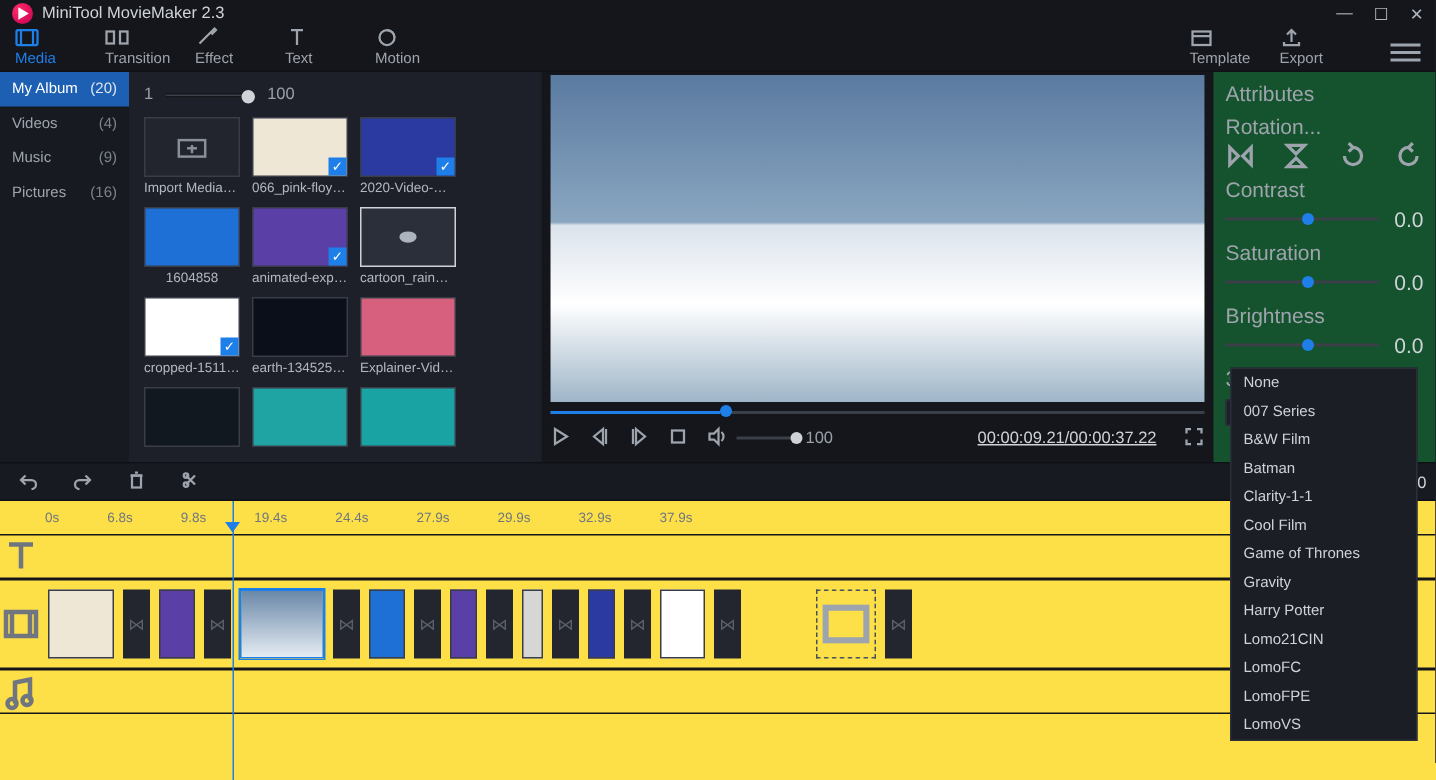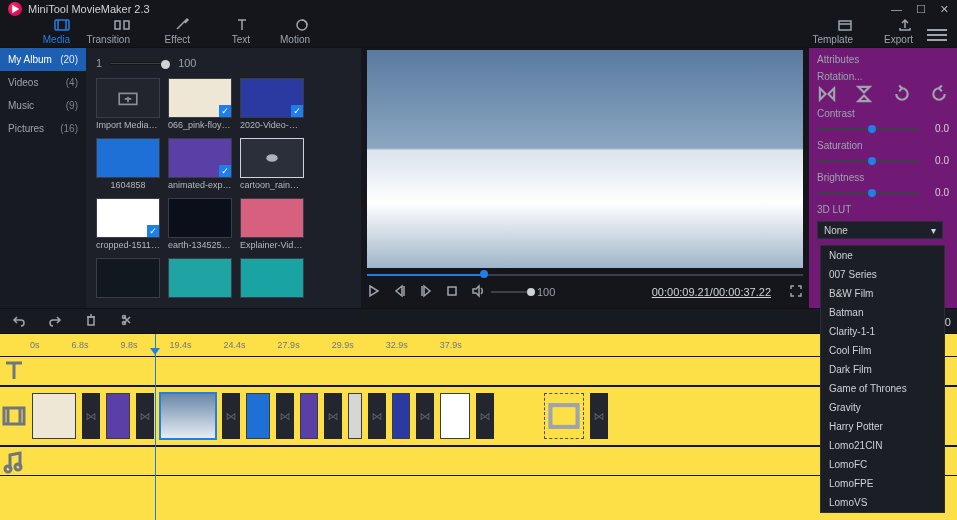--- a/index.html
+++ b/index.html
@@ -2,21 +2,21 @@
 <html><head>
 <meta charset="utf-8">
 <style>
 * { margin: 0; padding: 0; box-sizing: border-box; font-family: "Segoe UI", Arial, sans-serif; }
 body { width: 957px; height: 520px; background: #1a1d24; color: #9aa0a8; overflow: hidden; position: relative; font-size: 11px; }
 .titlebar { height: 18px; background: #14161b; display: flex; align-items: center; padding: 0 8px; color: #cfd3d8; }
 .titlebar .logo { width: 14px; height: 14px; border-radius: 50%; background: radial-gradient(circle at 30% 30%, #ff2a68, #c40052); margin-right: 6px; display: flex; align-items: center; justify-content: center; }
 .titlebar .winctl { margin-left: auto; display: flex; gap: 14px; color: #aeb4bd; }
 .titlebar .winctl span { cursor: pointer; }
 .tabsbar { height: 30px; background: #14161b; display: flex; align-items: flex-end; padding: 0 10px; border-bottom: 1px solid #0f1116; }
-.tabsbar .tab { width: 60px; display: flex; flex-direction: column; align-items: flex-end; gap: 2px; padding: 2px 0; color: #9ea4ad; font-size: 10px; }
+.tabsbar .tab { width: 60px; display: flex; flex-direction: column; align-items: flex-start; gap: 2px; padding: 2px 0; color: #9ea4ad; font-size: 10px; }
 .tabsbar .tab.active { color: #1f7fe8; }
 .tabsbar .tabicon { width: 16px; height: 14px; display: flex; align-items: center; justify-content: center; }
 .tabsbar .right { margin-left: auto; display: flex; align-items: flex-end; }
 .hamburger { width: 20px; margin-left: 14px; margin-bottom: 6px; display: flex; flex-direction: column; gap: 3px; }
 .hamburger div { height: 2px; background: #9ea4ad; }
 .midrow { display: flex; height: 260px; }
 .leftcol { width: 86px; background: #171a20; }
 .leftcol .item { padding: 6px 8px; font-size: 10px; display: flex; justify-content: space-between; color: #9ea4ad; }
 .leftcol .item.active { background: #1d5fb3; color: #fff; }
 .leftcol .count { color: #7d838c; }
@@ -36,21 +36,21 @@
 .progress .bar { height: 2px; background: #3a3f48; position: relative; top: 2px; }
 .progress .fill { position: absolute; top: 2px; left: 0; height: 2px; background: #1f7fe8; width: 26%; }
 .progress .dot { position: absolute; top: -2px; left: 26%; width: 8px; height: 8px; border-radius: 50%; background: #1f7fe8; }
 .controls { display: flex; align-items: center; gap: 12px; height: 28px; }
 .controls svg { width: 14px; height: 14px; }
 .controls .vol { display: flex; align-items: center; gap: 6px; }
 .controls .vtrack { width: 40px; height: 2px; background: #3a3f48; position: relative; }
 .controls .vtrack .vdot { position: absolute; right: -4px; top: -3px; width: 8px; height: 8px; border-radius: 50%; background: #cfd3d8; }
 .controls .time { margin-left: auto; font-size: 11px; color: #cfd3d8; text-decoration: underline; }
 .controls .fs { margin-left: 6px; }
-.attrpanel { width: 148px; background: #701a75; padding: 6px 8px; font-size: 10px; }
+.attrpanel { width: 148px; background: #14532d; padding: 6px 8px; font-size: 14px; }
 .attrpanel .hdr { color: #9ea4ad; margin-bottom: 6px; }
 .attrpanel .sub { color: #9ea4ad; margin-top: 6px; margin-bottom: 4px; }
 .rotrow { display: flex; justify-content: space-between; }
 .rotrow span { width: 20px; height: 16px; display: flex; align-items: center; justify-content: center; cursor: pointer; }
 .slrow { display: flex; align-items: center; gap: 6px; }
 .slrow .tr { flex: 1; height: 2px; background: #3a3f48; position: relative; }
 .slrow .tr .kd { position: absolute; right: 0; top: -3px; width: 8px; height: 8px; border-radius: 50%; background: #1f7fe8; }
 .slrow .val { width: 24px; text-align: right; color: #cfd3d8; }
 .lutsel { margin-top: 6px; display: flex; align-items: center; gap: 6px; }
 .lutsel .box { flex: 1; height: 18px; background: #1d2028; border: 1px solid #2a2f3a; display: flex; align-items: center; padding: 0 6px; color: #cfd3d8; position: relative; }
@@ -367,21 +367,20 @@
   </div>
 </div>
 
 <div class="lutopts" id="lutopts">
     <div class="opt">None</div>
     <div class="opt">007 Series</div>
     <div class="opt">B&amp;W Film</div>
     <div class="opt">Batman</div>
     <div class="opt">Clarity-1-1</div>
     <div class="opt">Cool Film</div>
-    <div class="opt">Dark Film</div>
     <div class="opt">Game of Thrones</div>
     <div class="opt">Gravity</div>
     <div class="opt">Harry Potter</div>
     <div class="opt">Lomo21CIN</div>
     <div class="opt">LomoFC</div>
     <div class="opt">LomoFPE</div>
     <div class="opt">LomoVS</div>
   </div>
 <div class="belowattr">10</div>
 

